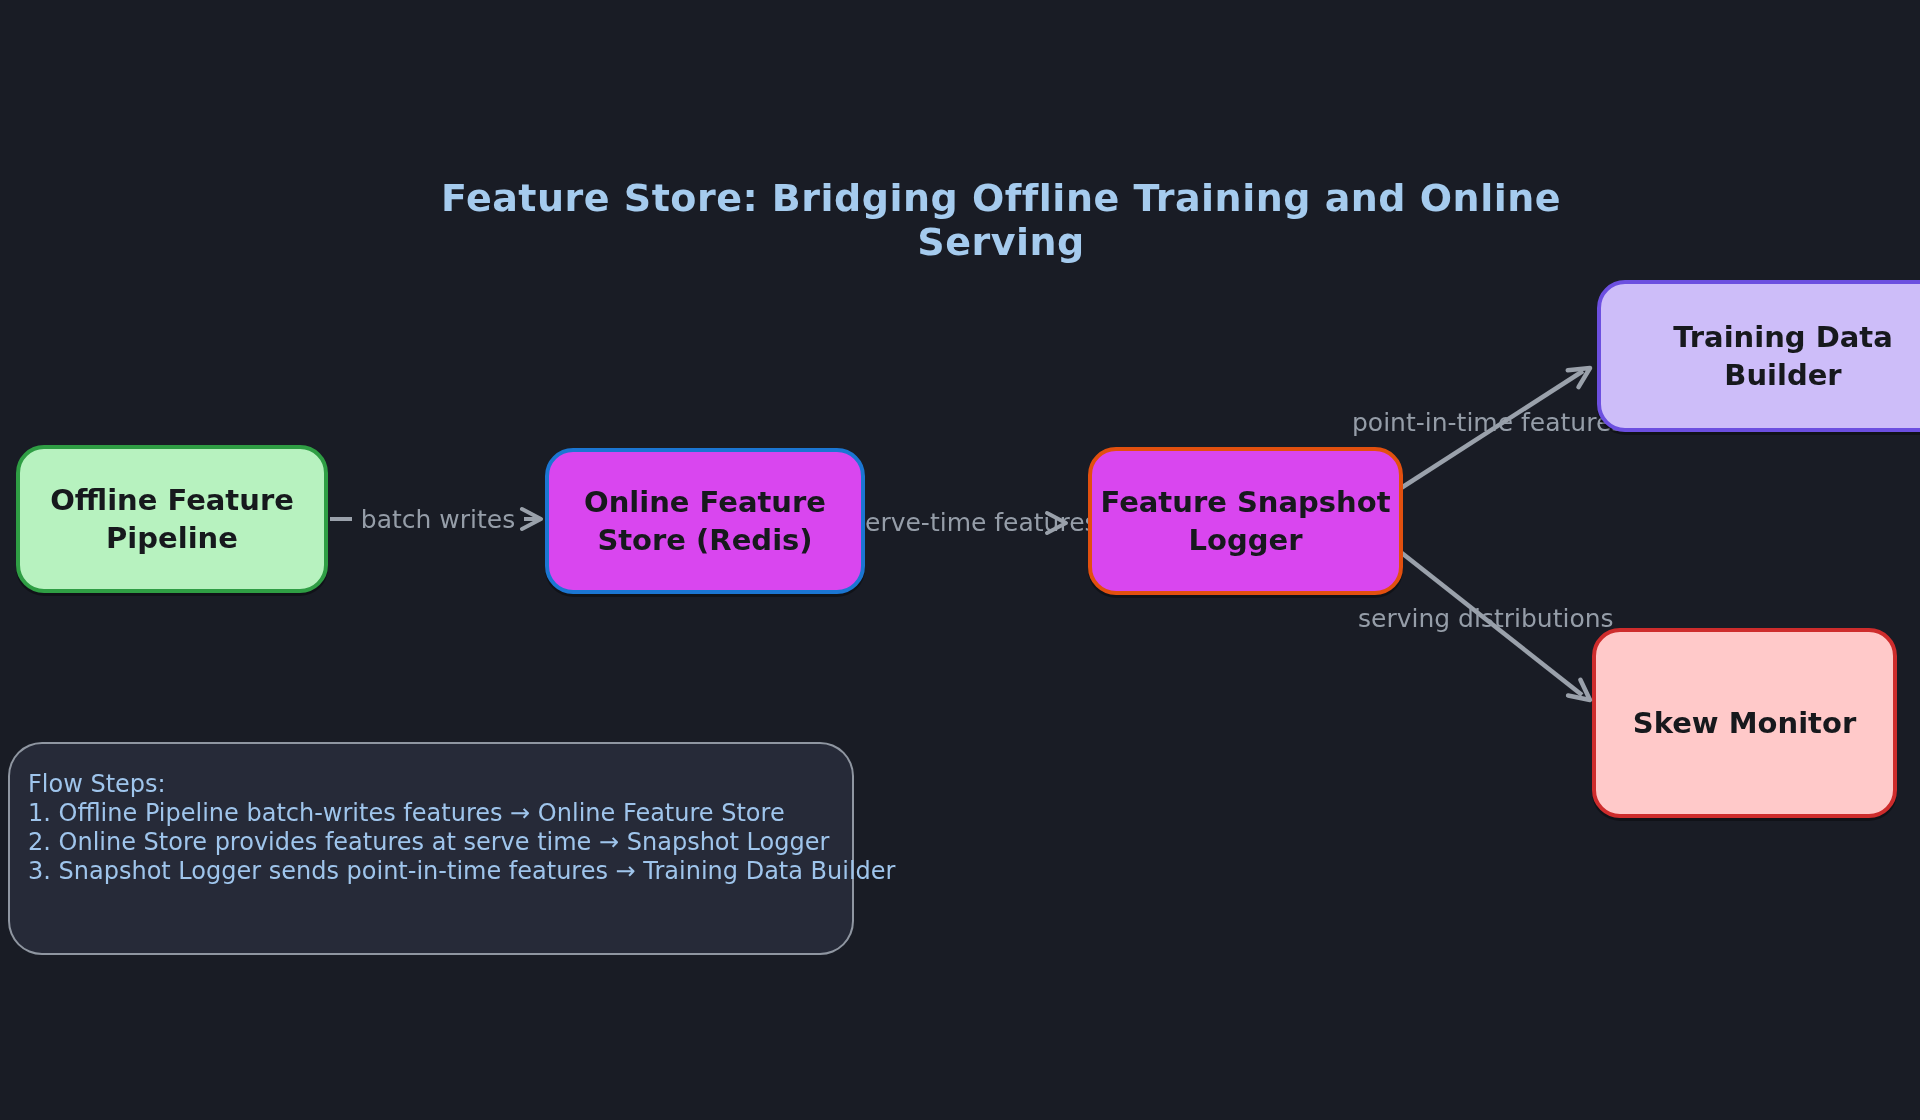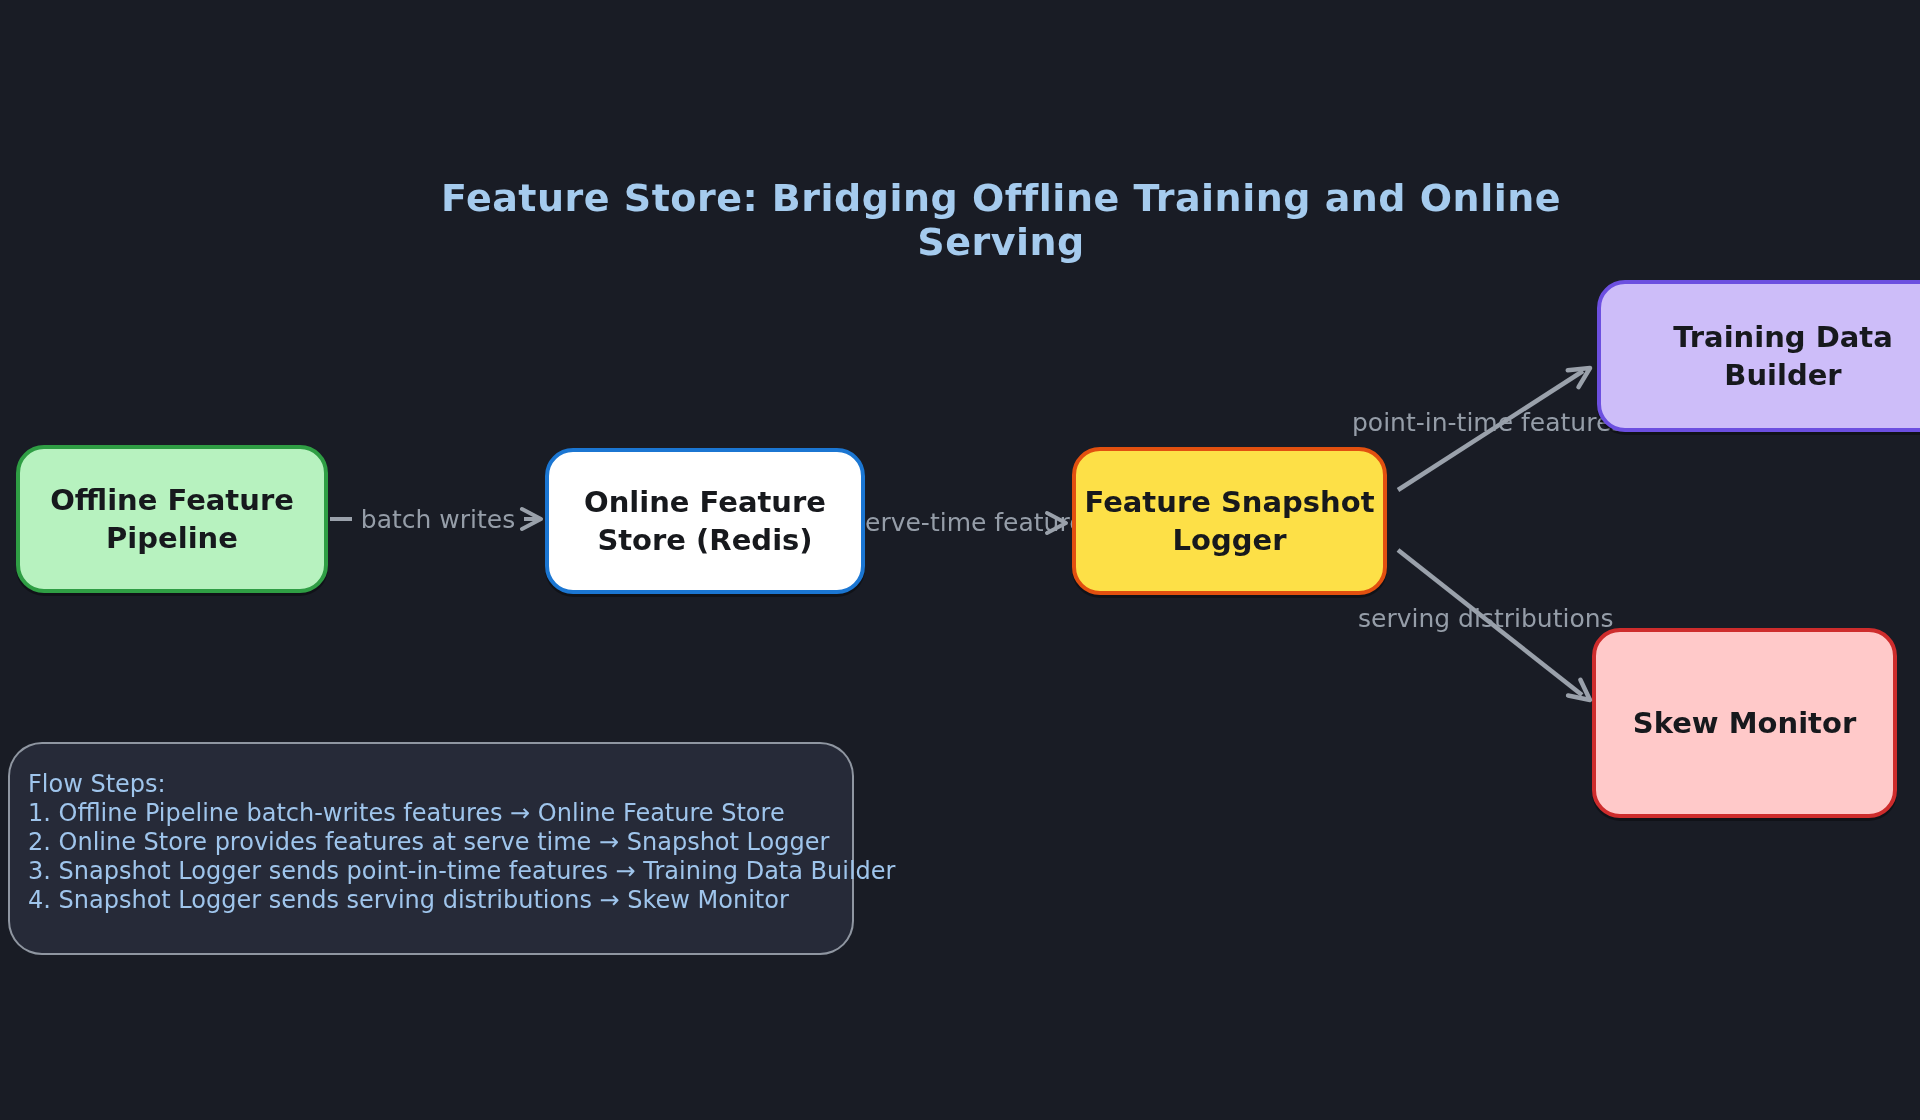--- a/index.html
+++ b/index.html
@@ -107,37 +107,36 @@
     </g>
     <g transform="translate(1590,700) rotate(38)">
       <path d="M-20,-10 L0,0 L-20,10" fill="none" stroke="#9aa1ab" stroke-width="4.5" stroke-linecap="round" stroke-linejoin="round"></path>
     </g>
   </svg>
 
   <div class="node node-offline" style="background: rgb(183, 242, 191); border-color: rgb(47, 158, 68);">
     <span>Offline Feature
 Pipeline</span>
   </div>
-  <div class="node node-online" style="background: #ffffff; border-color: rgb(27, 118, 210);">
+  <div class="node node-online" style="background: #d946ef; border-color: rgb(27, 118, 210);">
     <span>Online Feature
 Store (Redis)</span>
   </div>
-  <div class="node node-snapshot" style="background: #fde047; border-color: rgb(226, 80, 15);">
+  <div class="node node-snapshot" style="background: #d946ef; border-color: rgb(226, 80, 15); margin-left: 16px;">
     <span>Feature Snapshot
 Logger</span>
   </div>
   <div class="node node-training" style="background: rgb(205, 189, 249); border-color: rgb(108, 79, 224);">
     <span>Training Data
 Builder</span>
   </div>
   <div class="node node-skew" style="background: rgb(255, 201, 201); border-color: rgb(206, 44, 44);">
     <span>Skew Monitor</span>
   </div>
 
   <div class="flow-panel">
     <div class="heading">Flow Steps:</div>
     <div class="flow-step">1. Offline Pipeline batch-writes features → Online Feature Store</div>
     <div class="flow-step">2. Online Store provides features at serve time → Snapshot Logger</div>
     <div class="flow-step">3. Snapshot Logger sends point-in-time features → Training Data Builder</div>
-    <div class="flow-step">4. Snapshot Logger sends serving distributions → Skew Monitor</div>
   </div>
 
 </div>
 
 </body></html>

